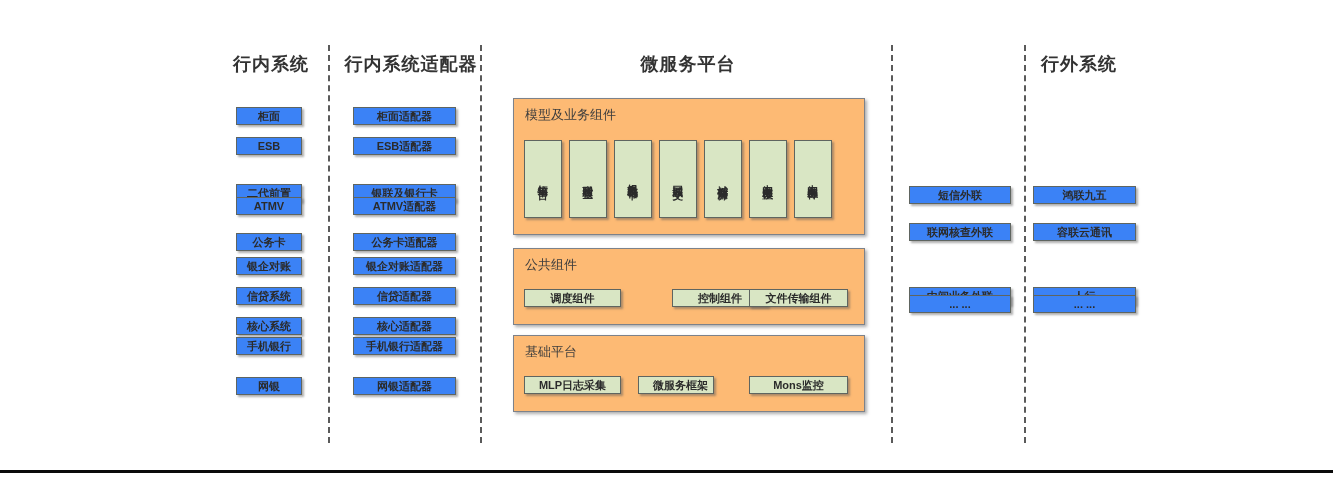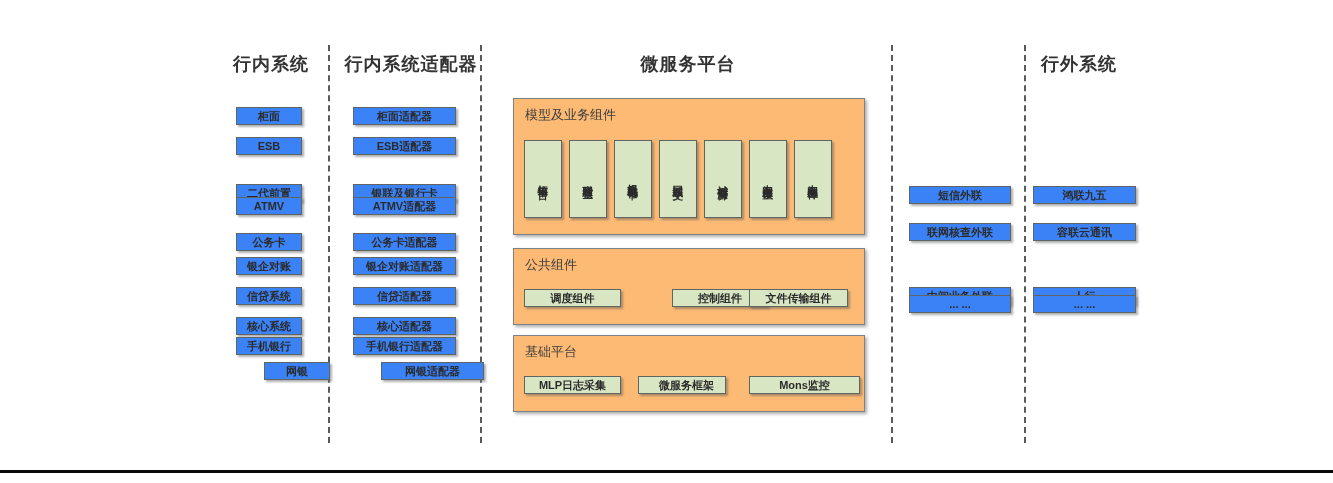--- a/index.html
+++ b/index.html
@@ -119,21 +119,21 @@
   .c1 { left: 236px; width: 66px; }
   
   .c2 { left: 353px; width: 103px; }
   
   .c4 { left: 909px; width: 102px; }
   
   .c5 { left: 1033px; width: 103px; }
 
   .r0 { top: 107px; } .r1 { top: 137px; } .r2 { top: 184px; } .r3 { top: 197px; }
   .r4 { top: 233px; } .r5 { top: 257px; } .r6 { top: 287px; } .r7 { top: 317px; }
-  .r8 { top: 329px; margin-top: 8px; } .r9 { top: 362px; margin-left: 28px; }
+  .r8 { top: 329px; margin-top: 8px; } .r9 { top: 377px; }
 
   .q0 { top: 186px; } .q1 { top: 223px; } .q2 { top: 259px; margin-top: 28px; } .q3 { top: 295px; }
 </style>
 </head>
 <body>
 
 <div class="canvas">
 
   <div class="col-title" style="left:201px;width:140px;">行内系统</div>
   <div class="col-title" style="left:336px;width:150px;">行内系统适配器</div>
@@ -195,22 +195,22 @@
   <div class="blue-panel" style="top:248px;height:77px;">
     <div class="panel-label">公共组件</div>
     <div class="hbtn" style="left:10px;width:97px;">调度组件</div>
     <div class="hbtn" style="left:124px;width:96px;margin-left:34px;">控制组件</div>
     <div class="hbtn" style="left:235px;width:99px;">文件传输组件</div>
   </div>
 
   <div class="blue-panel" style="top:335px;height:77px;">
     <div class="panel-label">基础平台</div>
     <div class="hbtn" style="left:10px;width:97px;">MLP日志采集</div>
-    <div class="hbtn" style="left:124px;width:88px;padding-left:9px;">微服务框架</div>
-    <div class="hbtn" style="left:235px;width:111px;">Mons监控</div>
+    <div class="hbtn" style="left:124px;width:76px;padding-left:9px;">微服务框架</div>
+    <div class="hbtn" style="left:235px;width:99px;">Mons监控</div>
   </div>
 
   <div class="sys-box c4 q0">短信外联</div>
   <div class="sys-box c4 q1">联网核查外联</div>
   <div class="sys-box c4 q2">中间业务外联</div>
   <div class="sys-box c4 q3">... ...</div>
 
   <div class="sys-box c5 q0">鸿联九五</div>
   <div class="sys-box c5 q1">容联云通讯</div>
   <div class="sys-box c5 q2">人行</div>

